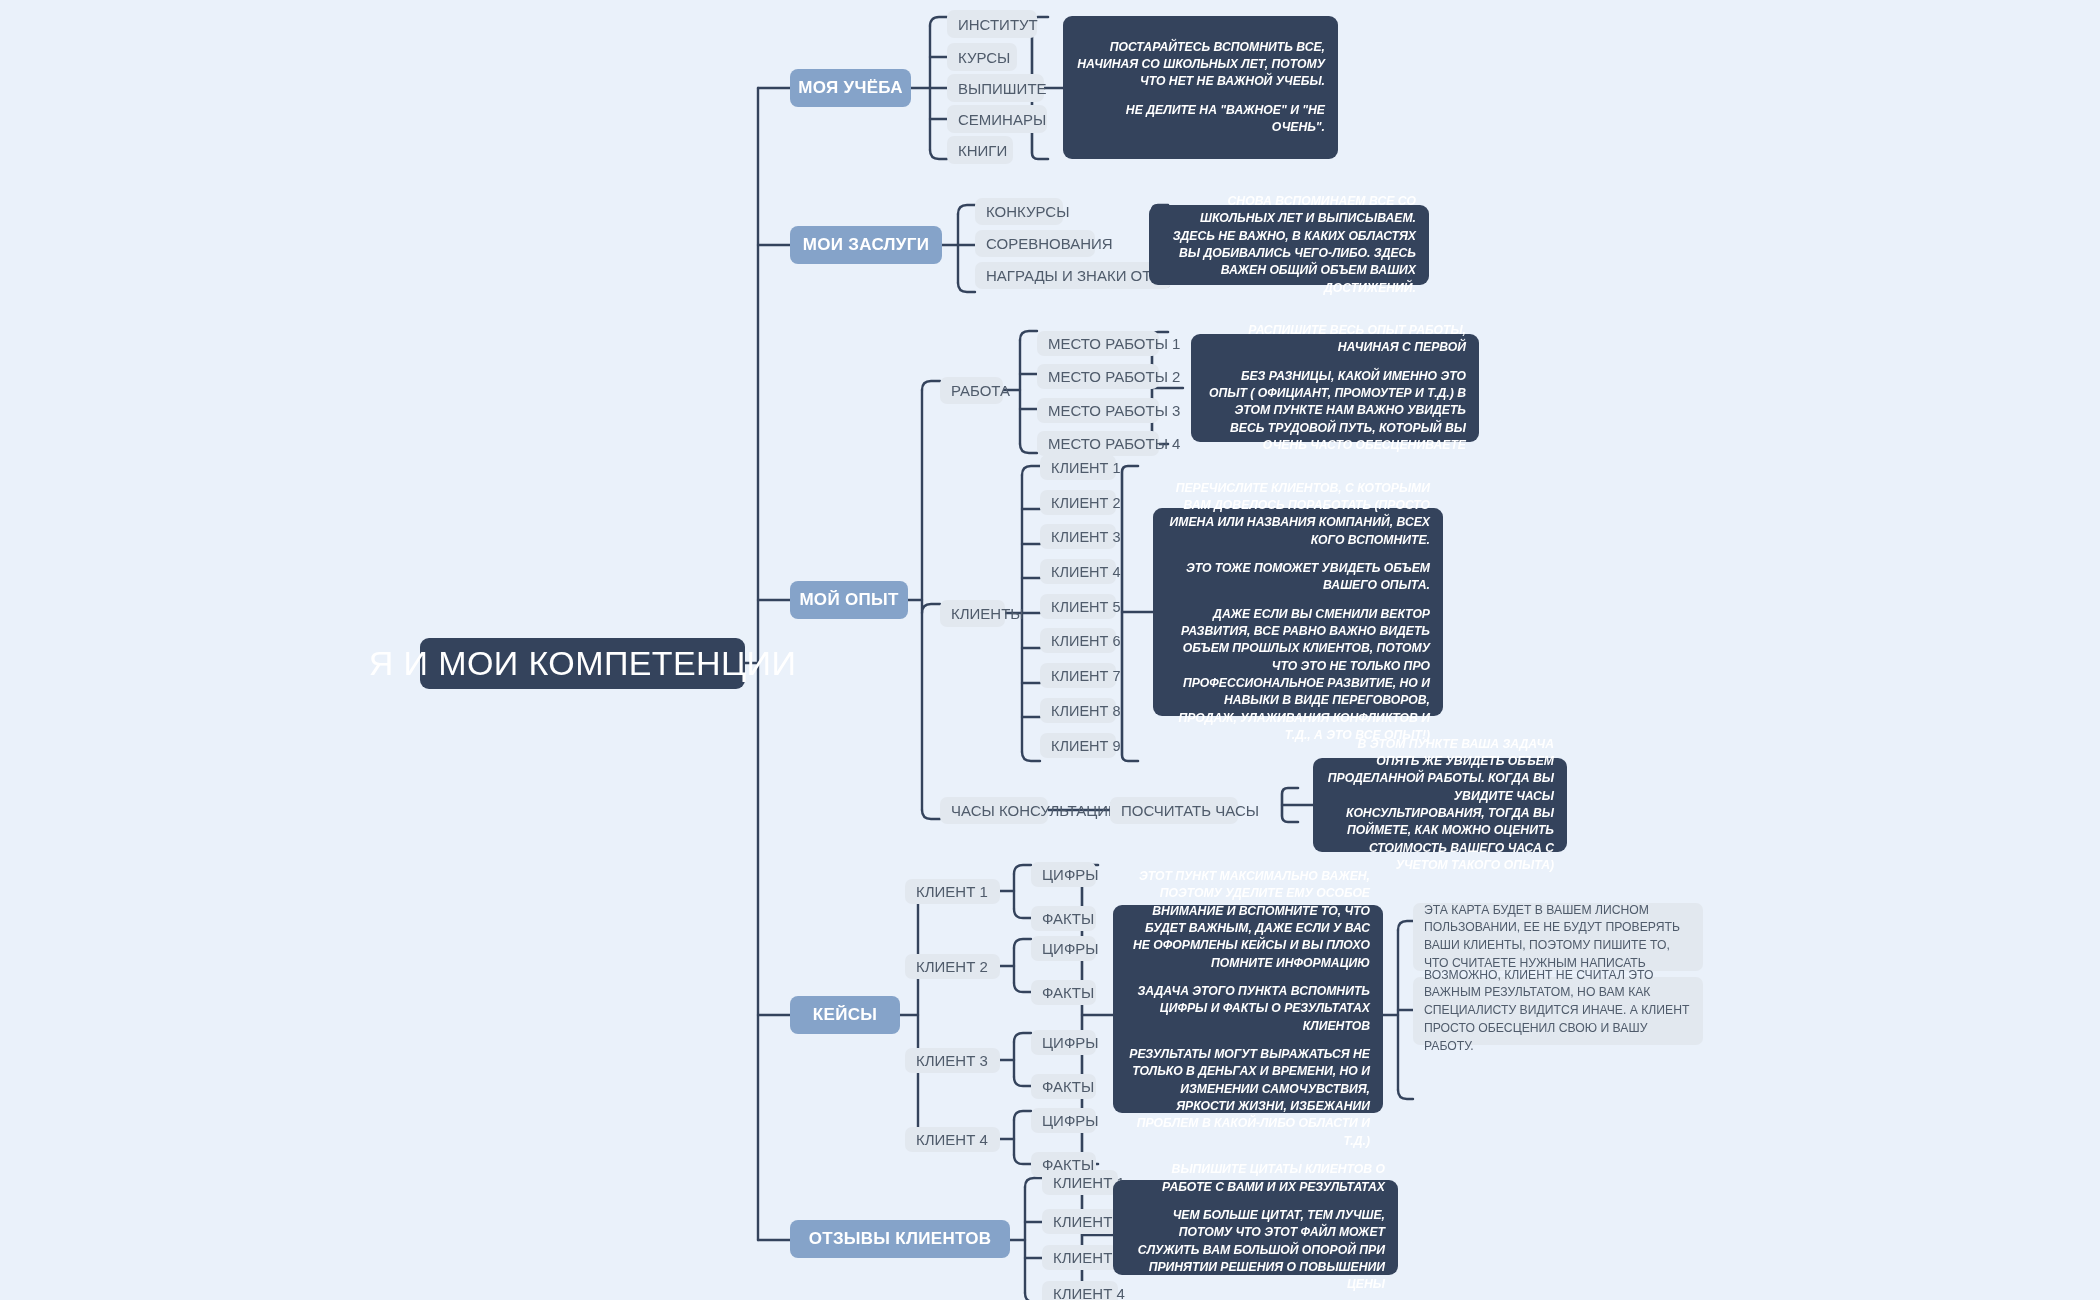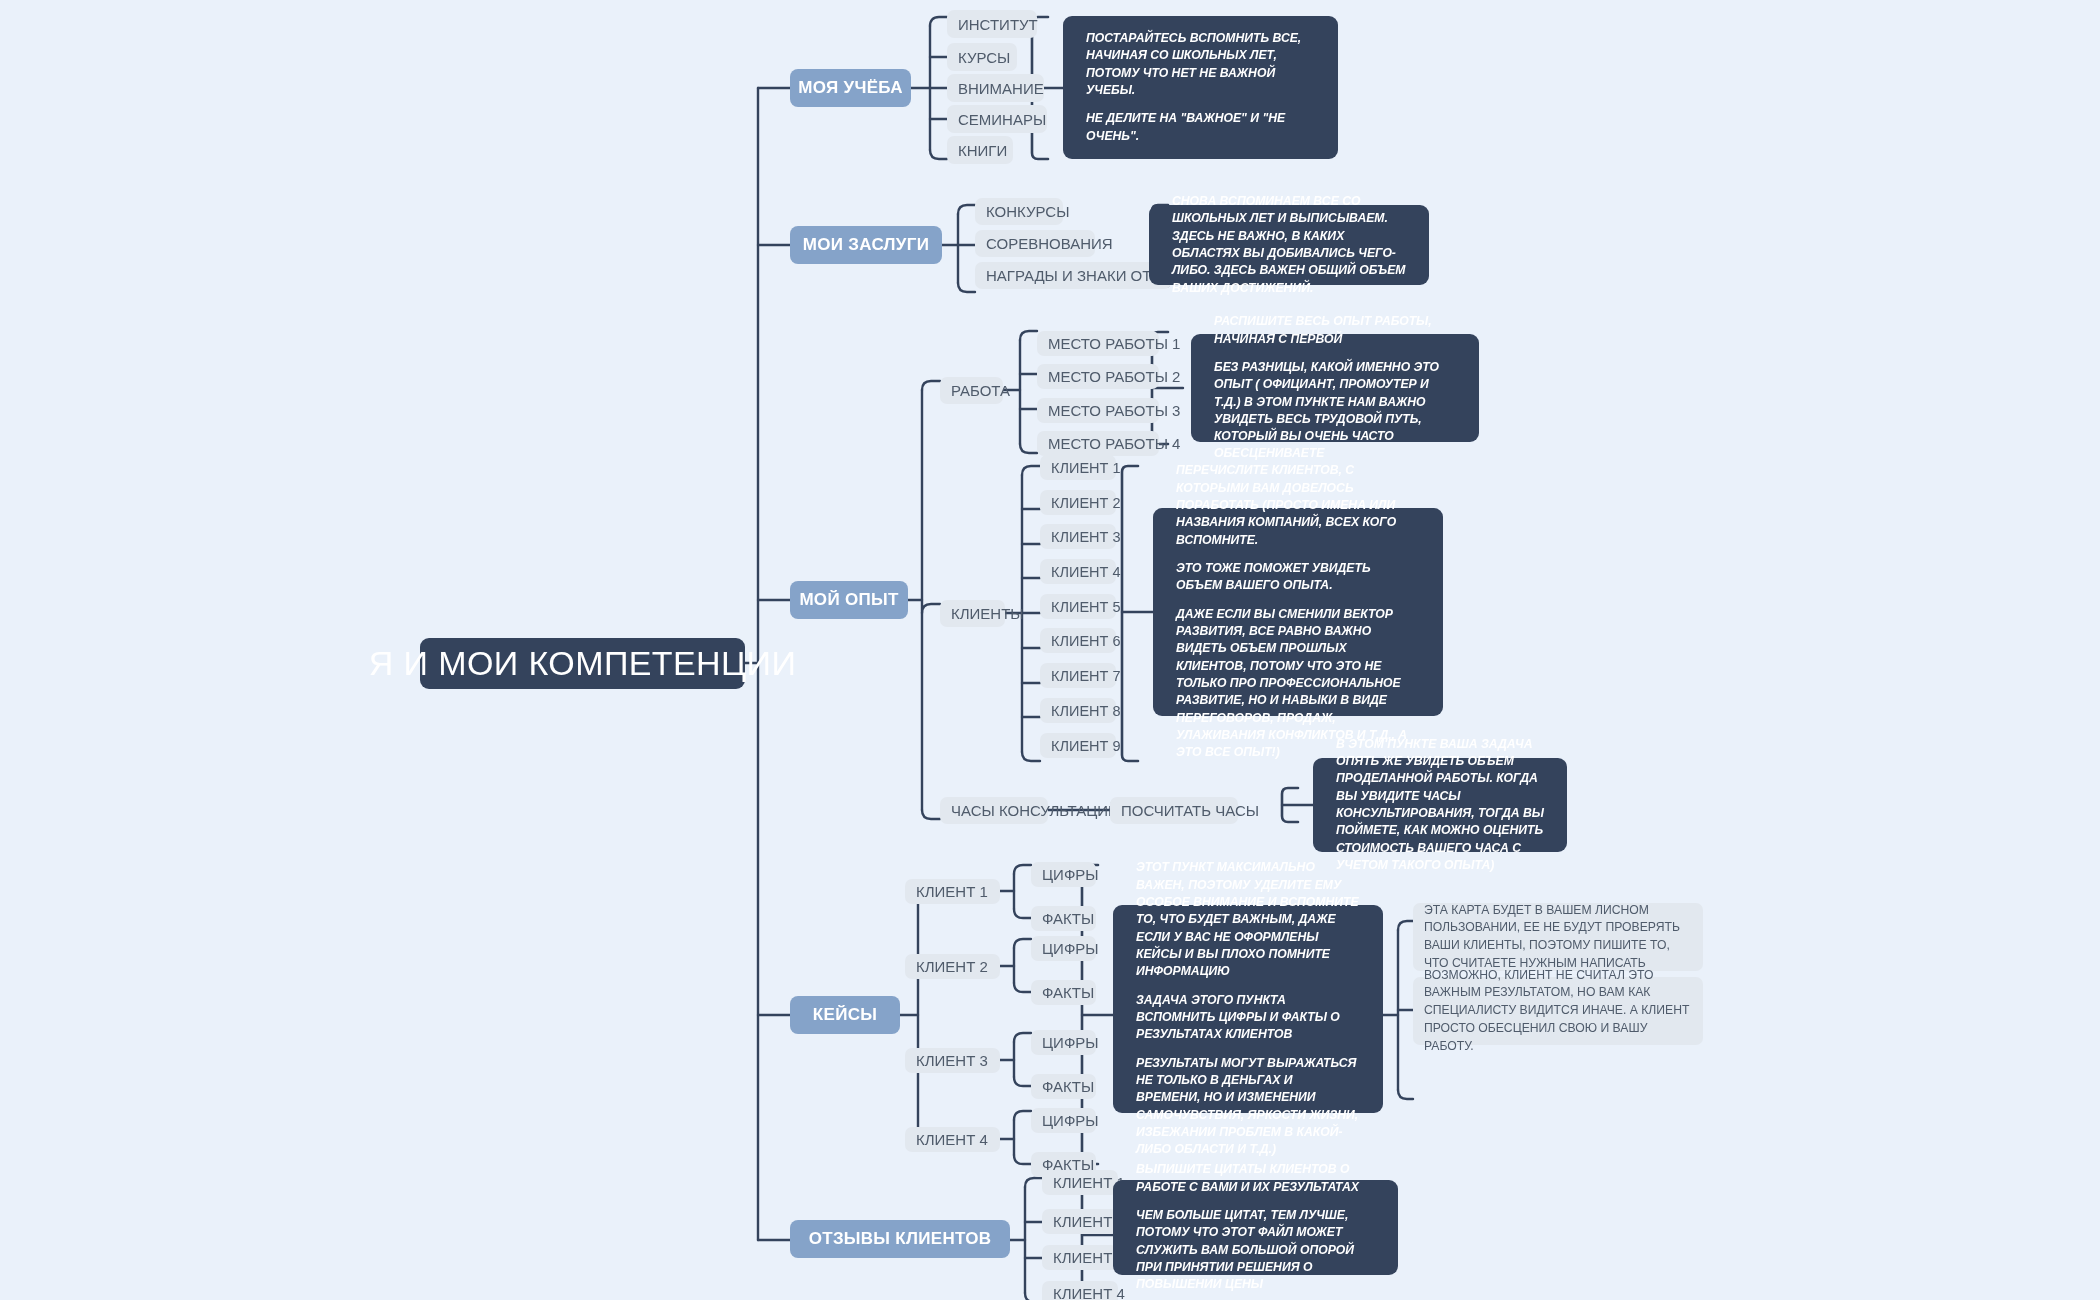--- a/index.html
+++ b/index.html
@@ -56,22 +56,22 @@
 
   
   .note {
     background: #34435c;
     color: #ffffff;
     border-radius: 9px;
     font-size: 12.2px;
     font-style: italic;
     font-weight: bold;
     line-height: 1.42;
-    text-align: left;
-    padding: 9px 23px;
+    text-align: right;
+    padding: 9px 13px;
     box-sizing: border-box;
     display: flex; flex-direction: column; justify-content: center;
   }
   .note p { margin: 0; }
   .note p + p { margin-top: 11px; }
 
   
   .lnote {
     background: #e2e8ef;
     color: #4f5b6b;
@@ -196,21 +196,21 @@
     <path d="M1025 1258 H1042"></path>
     <path d="M1098 1178 H1088 q-6 0 -6 6 V1290 q0 6 6 6 H1098" stroke-width="2.6"></path>
     <path d="M1082 1235 H1113"></path>
   </svg>
 
   <div class="node root" style="left:420px; top:638px; width:325px; height:51px;">Я И МОИ КОМПЕТЕНЦИИ</div>
 
   <div class="node branch" style="left:790px; top:69px; width:121px; height:38px;">МОЯ УЧЁБА</div>
   <div class="node chip" style="left:947px; top:10px; width:90px; height:28px;">ИНСТИТУТ</div>
   <div class="node chip" style="left:947px; top:43px; width:70px; height:28px;">КУРСЫ</div>
-  <div class="node chip" style="left:947px; top:74px; width:97px; height:28px;">ВНИМАНИЕ</div>
+  <div class="node chip" style="left:947px; top:74px; width:97px; height:28px;">ВЫПИШИТЕ</div>
   <div class="node chip" style="left:947px; top:105px; width:100px; height:28px;">СЕМИНАРЫ</div>
   <div class="node chip" style="left:947px; top:136px; width:66px; height:28px;">КНИГИ</div>
   <div class="node note" style="left:1063px; top:16px; width:275px; height:143px;">
     <p>ПОСТАРАЙТЕСЬ ВСПОМНИТЬ ВСЕ, НАЧИНАЯ СО ШКОЛЬНЫХ ЛЕТ, ПОТОМУ ЧТО НЕТ НЕ ВАЖНОЙ УЧЕБЫ.</p>
     <p>НЕ ДЕЛИТЕ НА "ВАЖНОЕ" И "НЕ ОЧЕНЬ".</p>
   </div>
 
   <div class="node branch" style="left:790px; top:226px; width:152px; height:38px;">МОИ ЗАСЛУГИ</div>
   <div class="node chip" style="left:975px; top:198px; width:88px; height:27px;">КОНКУРСЫ</div>
   <div class="node chip" style="left:975px; top:230px; width:120px; height:27px;">СОРЕВНОВАНИЯ</div>

